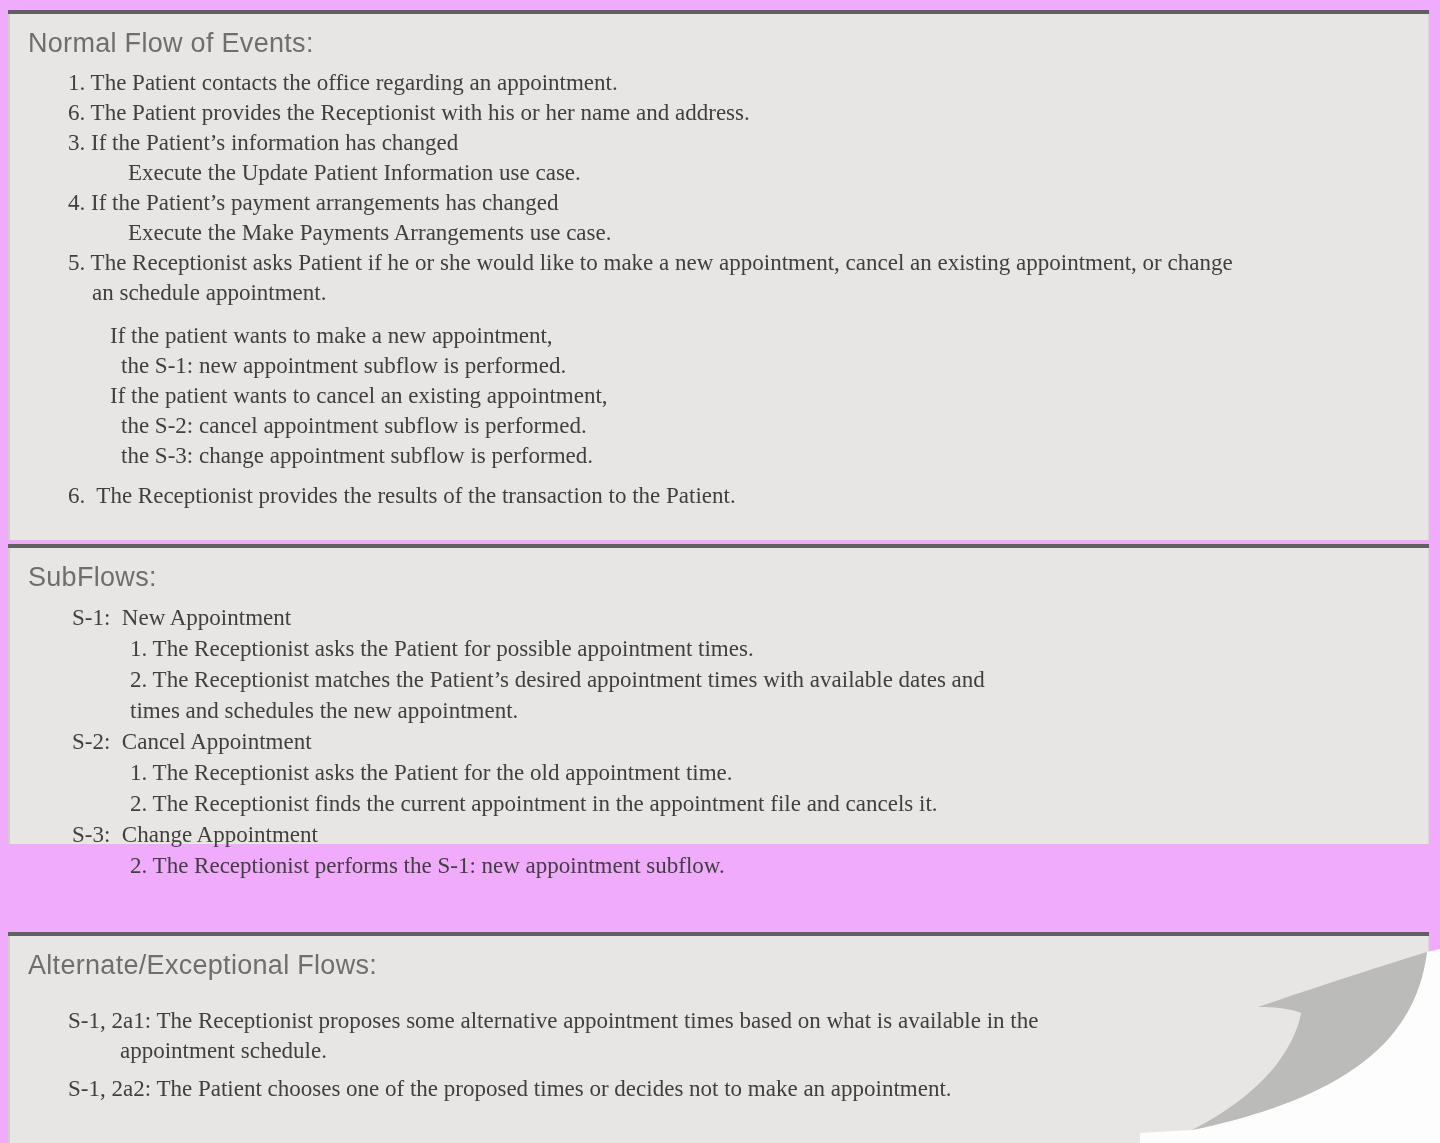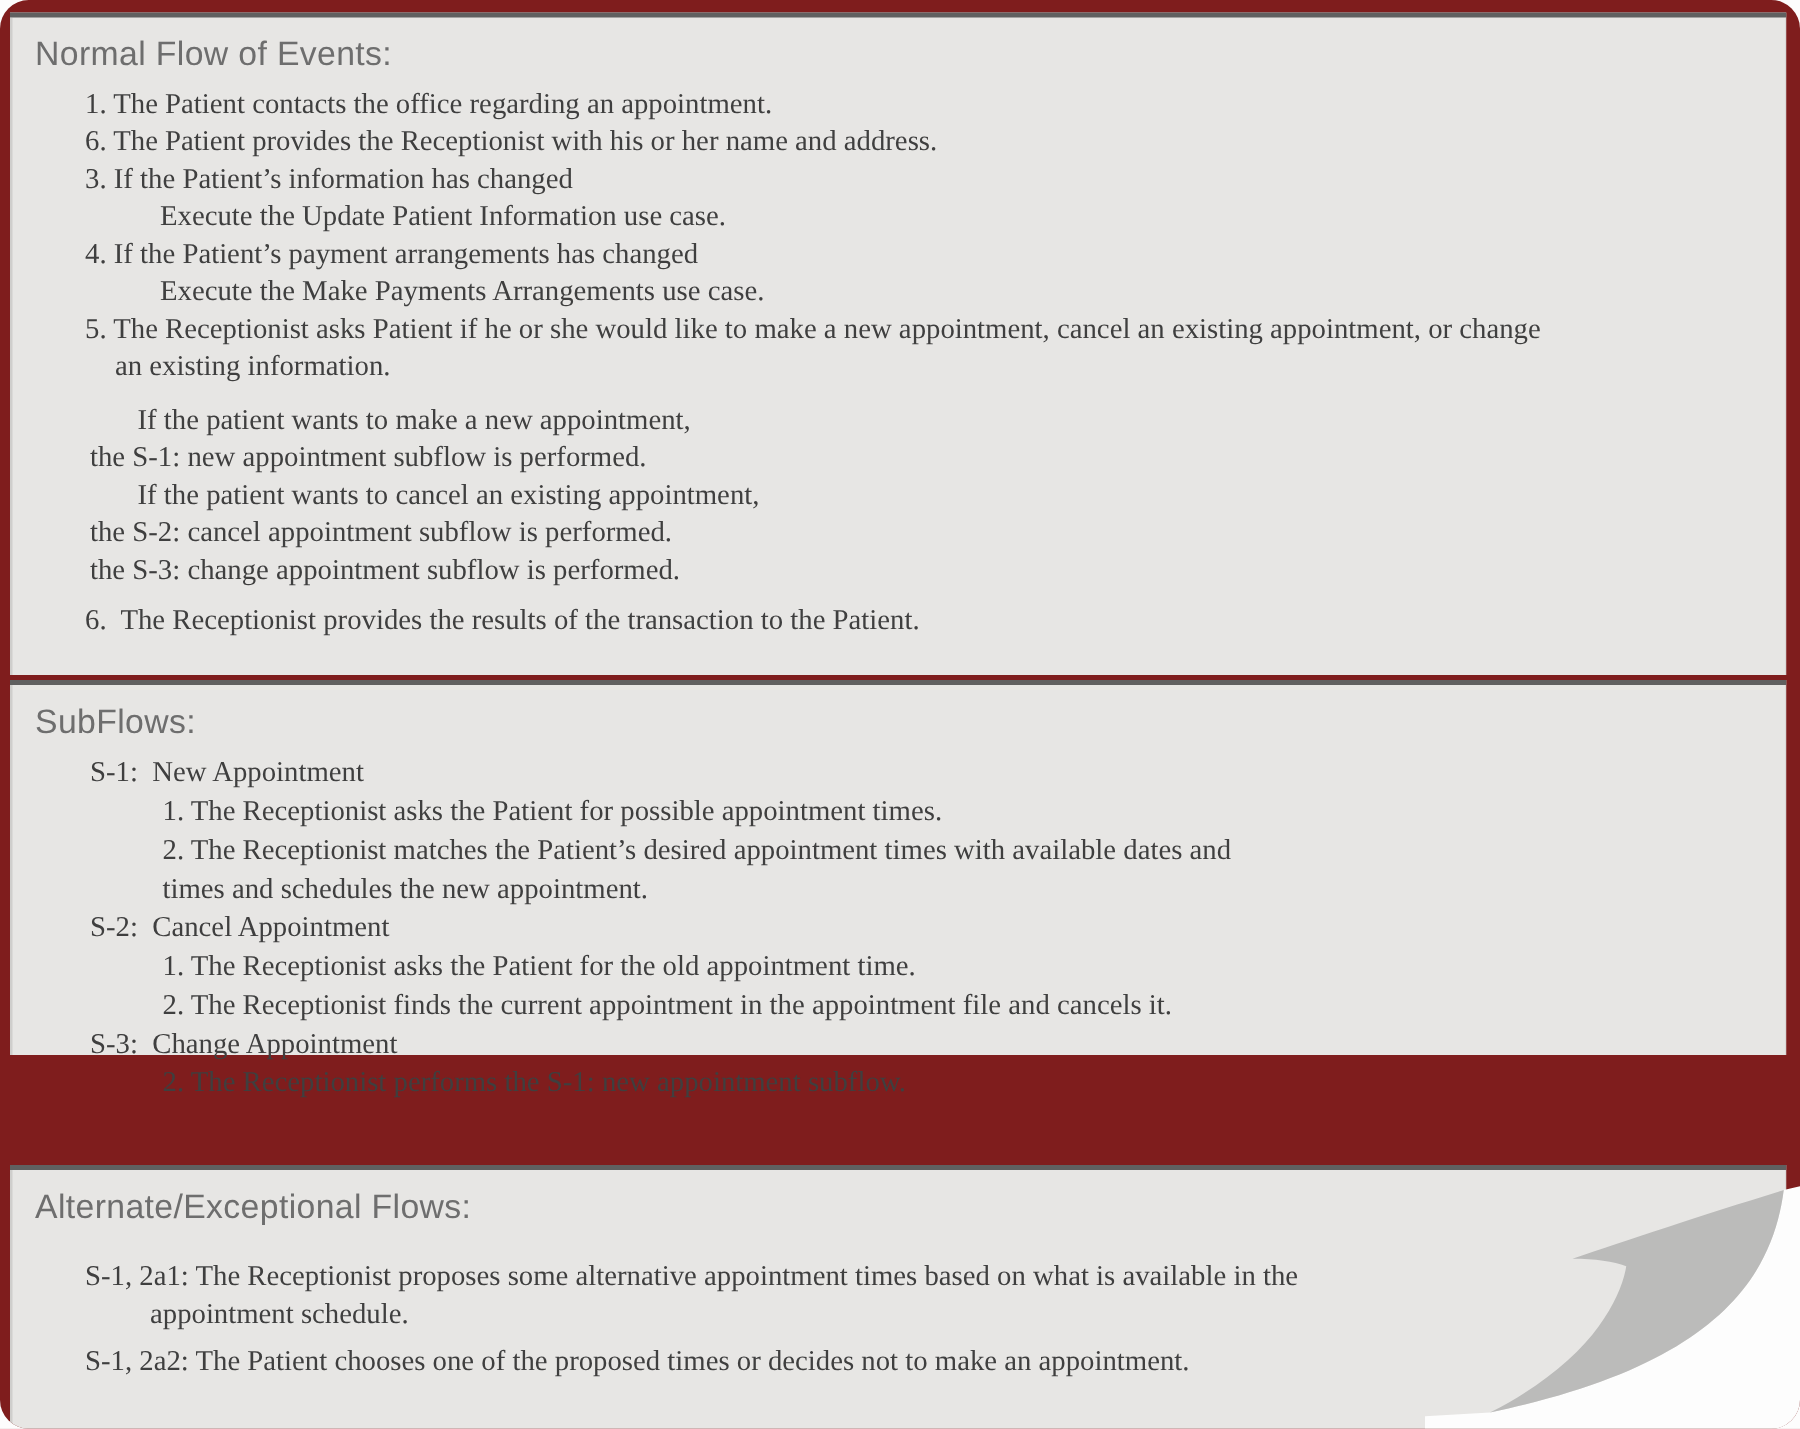--- a/index.html
+++ b/index.html
@@ -1,23 +1,22 @@
 <!DOCTYPE html>
 <html><head>
 <meta charset="utf-8">
 <style>
   html, body { margin: 0; padding: 0; background: #fdfdfd; }
   .page {
     position: relative;
     width: 1440px;
     height: 1143px;
-    background: #7f1d1d;
+    background: #f0abfc;
     overflow: hidden;
     font-family: "Liberation Serif", serif;
-    border-radius: 23px;
   }
   .panel {
     position: absolute;
     left: 8px;
     width: 1421px;
     box-sizing: border-box;
     background: #e7e6e4;
     border-top: 4px solid #606060;
     box-shadow: inset 2px 0 0 rgba(0,0,0,0.10), inset -1px 0 0 rgba(0,0,0,0.05);
   }
@@ -38,21 +37,21 @@
     line-height: 30px;
     color: #3f3f3f;
     white-space: pre;
   }
   #panel-sub .t { line-height: 31px; }
   
   .i-num  { margin-left: 60px;  }  
   .i-exec { margin-left: 120px; }  
   .i-wrap { margin-left: 84px;  }  
   .i-if   { margin-left: 102px; }  
-  .i-then { margin-left: 64px; }  
+  .i-then { margin-left: 113px; }  
   .i-s    { margin-left: 64px;  }  
   .i-sub  { margin-left: 122px; }  
   .i-alt  { margin-left: 60px; margin-top: 24px;  }  
   .i-altc { margin-left: 112px; }  
   .mt12 { margin-top: 13px; }
   .mt10 { margin-top: 10px; }
   .mt8  { margin-top: 8px;  }
   .curl {
     position: absolute;
     left: 1140px;
@@ -69,21 +68,21 @@
 
   <section class="panel" id="panel-normal">
     <div class="h">Normal Flow of Events:</div>
     <div class="t i-num">1. The Patient contacts the office regarding an appointment.</div>
     <div class="t i-num">6. The Patient provides the Receptionist with his or her name and address.</div>
     <div class="t i-num">3. If the Patient’s information has changed</div>
     <div class="t i-exec">Execute the Update Patient Information use case.</div>
     <div class="t i-num">4. If the Patient’s payment arrangements has changed</div>
     <div class="t i-exec">Execute the Make Payments Arrangements use case.</div>
     <div class="t i-num">5. The Receptionist asks Patient if he or she would like to make a new appointment, cancel an existing appointment, or change</div>
-    <div class="t i-wrap">an existing information.</div>
+    <div class="t i-wrap">an schedule appointment.</div>
     <div class="t i-if mt12">If the patient wants to make a new appointment,</div>
     <div class="t i-then">the S-1: new appointment subflow is performed.</div>
     <div class="t i-if">If the patient wants to cancel an existing appointment,</div>
     <div class="t i-then">the S-2: cancel appointment subflow is performed.</div>
     <div class="t i-then">the S-3: change appointment subflow is performed.</div>
     <div class="t i-num mt10">6.  The Receptionist provides the results of the transaction to the Patient.</div>
   </section>
 
   <section class="panel" id="panel-sub">
     <div class="h">SubFlows:</div>

